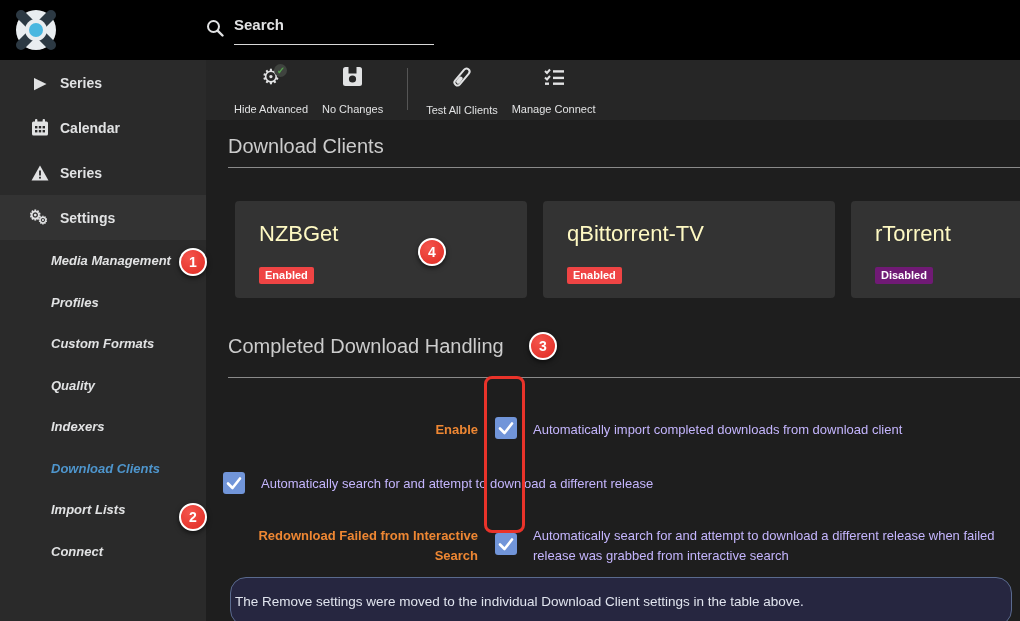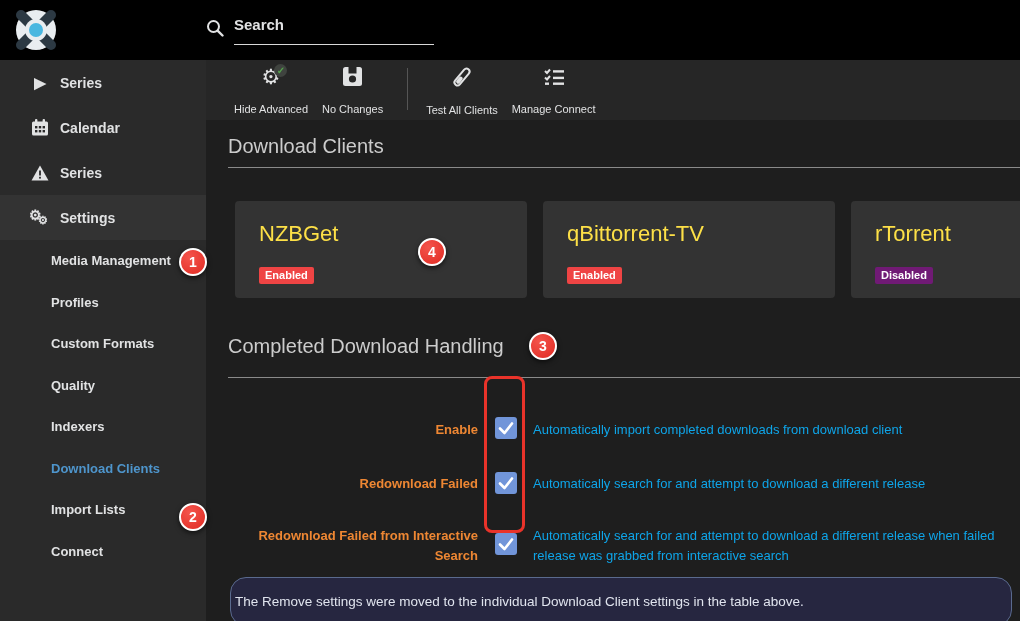--- a/index.html
+++ b/index.html
@@ -18,21 +18,21 @@
   .sidebar { position:absolute; left:0; top:60px; width:206px; height:561px; background:#2a2a2a; z-index:1; }
   .nav-item { display:flex; align-items:center; height:45px; padding-left:28px; color:#e1e2e3;
               font-size:14px; font-weight:700; cursor:pointer; }
   .nav-item.active { background:#333333; }
   .nav-icon { width:24px; margin-right:8px; display:inline-flex; align-items:center; justify-content:center;
               color:#e1e2e3; font-size:15px; }
   .gears { position:relative; width:24px; height:20px; }
   .gears .g1 { position:absolute; left:1px; top:-1px; font-size:14px; }
   .gears .g2 { position:absolute; left:10px; top:6px; font-size:11px; }
   .sub-item { display:flex; align-items:center; height:41.5px; padding-left:51px; color:#e1e2e3;
-              font-size:13px; font-weight:700; cursor:pointer; }
+              font-size:13px; font-weight:700; cursor:pointer;font-style:italic; }
   .sub-item.active { color:#4e95cc; }
 
   
   .toolbar { position:absolute; left:206px; top:60px; width:814px; height:60px; background:#262626;
              display:flex; align-items:stretch; padding-left:24px; }
   .tb-btn { min-width:58px; padding:6px 4px 4px; display:flex; flex-direction:column; align-items:center;
             justify-content:flex-start; color:#e1e2e3; cursor:pointer; margin-right:6px; }
   .tb-icon { height:26px; display:flex; align-items:center; justify-content:center; position:relative; }
   .tb-label { font-size:11px; line-height:13px; text-align:center; margin-top:16px; }
   .tb-sep { width:1px; background:#555; margin:8px 14px 10px; }
@@ -43,34 +43,34 @@
   
   .content { position:absolute; left:206px; top:120px; width:814px; height:501px; background:#1e1e1e; }
   .section-heading { margin-left:22px; color:#cccccc; font-size:20px; font-weight:400;
                      border-bottom:1px solid #8a8a8a; }
   .sh1 { padding-top:15px; padding-bottom:9px; }
   .sh2 { margin-top:37px; padding-bottom:19px; }
 
   .cards { display:flex; gap:16px; overflow:hidden; margin-left:29px; margin-top:33px; height:97px;
            width:785px; }
   .card { flex:0 0 292px; background:#333333; border-radius:4px; padding:20px 24px; position:relative; cursor:pointer; }
-  .card-title { color:#fde047; font-size:22px; font-weight:400; }
+  .card-title { color:#fef9c3; font-size:22px; font-weight:400; }
   .badge { position:absolute; left:24px; bottom:14px; font-size:11px; font-weight:700; color:#fff;
            padding:2px 6px 3px; border-radius:2px; }
   .badge.enabled { background:#ef4444; }
   .badge.disabled { background:#701a75; }
 
   .form { margin-top:21px; }
   .form-row { display:flex; align-items:center; }
   .row-1 { height:55px; } .row-2 { height:54px; } .row-3 { height:69px; }
   .setting-label { width:272px; padding-left:30px; padding-top:6px; text-align:right; color:#ee8733;
                    font-size:13px; font-weight:700; line-height:20px; }
   .checkbox { margin-left:17px; margin-top:3px; width:22px; height:22px; border-radius:3px;
               background:#7195d9; display:flex; align-items:center; justify-content:center; cursor:pointer; flex:none; }
-  .help-text { margin-left:16px; padding-top:6px; color:#0ea5e9; font-size:13px; line-height:20px; width:478px; }
+  .help-text { margin-left:16px; padding-top:6px; color:#c4b5fd; font-size:13px; line-height:20px; width:478px; }
 
   .banner { margin-left:24px; width:782px; height:49px; background:#262640; border:1px solid #5a6a8e;
             border-radius:16px; color:#e0e4ee; font-size:13.5px; line-height:47px; padding-left:4px; }
 
   
   .anno-rect { position:absolute; left:484px; top:376px; width:41px; height:157px;
                border:3px solid #e9332a; border-radius:8px; z-index:5; pointer-events:none; }
   .marker { position:absolute; width:28px; height:28px; border-radius:50%;
             background:radial-gradient(circle at 35% 30%, #f4544c, #e02a22);
             border:2px solid #fff; box-shadow:0 2px 5px rgba(0,0,0,.6);
@@ -223,21 +223,20 @@
     <div class="form-row row-1">
       <div class="setting-label">Enable</div>
       <div class="checkbox">
         <svg width="22" height="22" viewBox="0 0 22 22">
           <polyline points="5,11.5 9.5,16 17,6.5" fill="none" stroke="#ffffff" stroke-width="2.6" stroke-linecap="round" stroke-linejoin="round"></polyline>
         </svg>
       </div>
       <div class="help-text">Automatically import completed downloads from download client</div>
     </div>
     <div class="form-row row-2">
-      <div class="setting-label">Redownload Failed</div>
       <div class="checkbox">
         <svg width="22" height="22" viewBox="0 0 22 22">
           <polyline points="5,11.5 9.5,16 17,6.5" fill="none" stroke="#ffffff" stroke-width="2.6" stroke-linecap="round" stroke-linejoin="round"></polyline>
         </svg>
       </div>
       <div class="help-text">Automatically search for and attempt to download a different release</div>
     </div>
     <div class="form-row row-3">
       <div class="setting-label">Redownload Failed from Interactive Search</div>
       <div class="checkbox">

